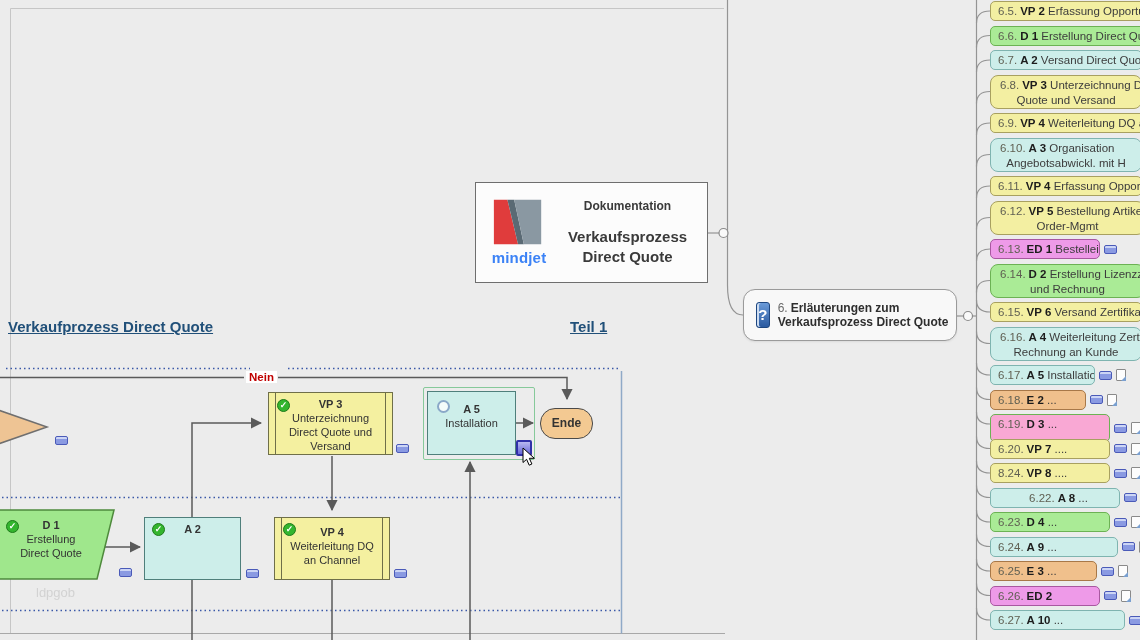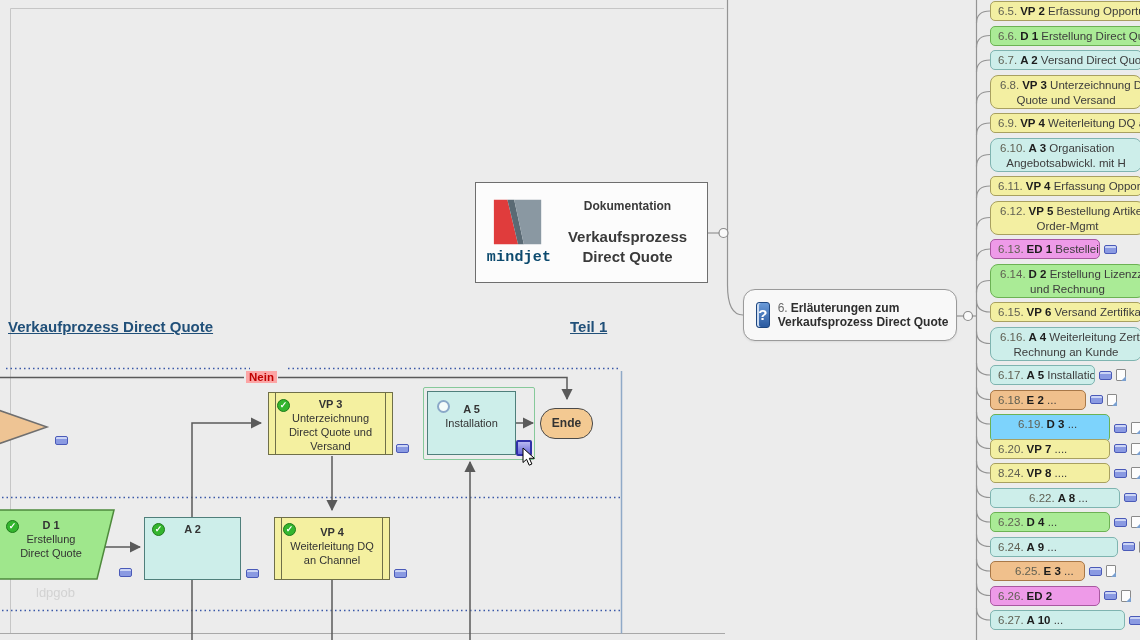--- a/index.html
+++ b/index.html
@@ -15,21 +15,21 @@
   .mmline { stroke:#949494; stroke-width:1.2; fill:none; }
   .bcurve { stroke:#949494; stroke-width:1.2; fill:none; }
   .mmcircle { fill:#fafafa; stroke:#8a8a8a; stroke-width:1.2; }
 
   
   .flow-header { position:absolute; font-size:15px; font-weight:bold; color:#215079; text-decoration:underline; white-space:nowrap; }
 
   
   #central { position:absolute; left:475px; top:182px; width:233px; height:101px; background:#fcfcfc; border:1.5px solid #6e6e6e; display:flex; align-items:center; }
   #central .logo { width:78px; text-align:center; padding-left:8px; }
-  #central .logo .word { color:#0c4a6e; font-weight:bold; font-size:15px; letter-spacing:0.2px;font-family:Liberation Mono, monospace; }
+  #central .logo .word { color:#3b82f6; font-weight:bold; font-size:15px; letter-spacing:0.2px; }
   #central .ctext { flex:1; text-align:center; color:#3a3a3a; padding-right:6px; }
   #central .ctext .h1 { font-weight:bold; font-size:12px; margin-bottom:14px; }
   #central .ctext .h2 { font-weight:bold; font-size:15px; line-height:20px; }
 
   
   #node6 { position:absolute; left:743px; top:289px; width:214px; height:52px; background:#f8f8f8; border:1.2px solid #9a9a9a; border-radius:12px; display:flex; align-items:center; box-shadow:0 1px 2px rgba(0,0,0,0.08); }
   #node6 .book { width:22px; height:26px; margin:0 8px 0 12px; border-radius:3px; background:linear-gradient(#6a9ad8,#2a5aa0); border:1px solid #1d4680; color:#fff; font-weight:bold; font-size:15px; text-align:center; line-height:24px; box-shadow:inset 2px 0 0 #cddcf0; }
   #node6 .ntext { font-size:12px; line-height:14px; color:#2e2e2e; padding-right:6px; }
   #node6 .ntext .nnum { color:#6a6a6a; font-weight:normal; margin-right:3px; }
   #node6 .ntext b { font-weight:bold; }
@@ -39,21 +39,21 @@
   .boxed { border:1.3px solid #5f5f49; }
   .yellow-node { background:#f4f0a0; border-color:#6f6f49; }
   .cyan-node { background:#cdeeea; border-color:#4f7f7b; }
   .dbl::before { content:''; position:absolute; top:0; bottom:0; left:6px; border-left:1.3px solid #6f6f49; }
   .dbl::after  { content:''; position:absolute; top:0; bottom:0; right:6px; border-right:1.3px solid #6f6f49; }
   .code { font-weight:bold; display:block; }
   .check { position:absolute; width:13px; height:13px; border-radius:50%; background:#33b52e; border:1px solid #1d7a1a; color:#fff; font-size:9px; line-height:11px; text-align:center; font-weight:bold; }
   .emptycirc { position:absolute; width:13px; height:13px; border-radius:50%; background:#f4fbfa; border:2px solid #8aa8c8; }
   #ende { position:absolute; left:540px; top:408px; width:53px; height:31px; border-radius:15px; background:#f3c992; border:1.5px solid #4a4a4a; font-size:12px; font-weight:bold; color:#333; text-align:center; line-height:28px; }
   #a5-selection { position:absolute; left:423px; top:387px; width:112px; height:73px; border:1.2px solid #86c99a; border-radius:2px; }
-  #nein-label { position:absolute; left:246px; top:371px; font-size:11.5px; font-weight:bold; color:#c00000; background:#fca5a5; padding:0 3px; }
+  #nein-label { position:absolute; left:246px; top:371px; font-size:11.5px; font-weight:bold; color:#c00000; background:#ffffff; padding:0 3px; }
   #watermark { position:absolute; left:36px; top:585px; font-size:13px; color:#d2d2d2; }
 
   
   .note-ic { width:13px; height:9px; border-radius:2px; border:1px solid #4a5ab8; background:linear-gradient(#ccd5f5 0 35%, #8a9ae2 35% 100%); flex:0 0 auto; }
   .abs { position:absolute; }
   .doc-ic { width:10px; height:12px; background:#fdfdfd; border:1px solid #8a8a8a; border-radius:1px; position:relative; flex:0 0 auto; }
   .doc-ic::after { content:''; position:absolute; right:-1px; bottom:-1px; width:0; height:0; border-style:solid; border-width:0 0 5px 5px; border-color:transparent transparent #7aa0d0 transparent; }
   #selected-ic { position:absolute; left:516px; top:440px; width:16px; height:16px; background:linear-gradient(#b8b8f0,#6868d8); border:2px solid #3030a8; border-radius:2px; }
 
   
@@ -283,21 +283,21 @@
         <div class="doc-ic"></div>
       </div>
       <div class="branch-row" style="top: 389.5px;">
         <div class="bbox" style="width: 96px; height: 20px; background: rgb(240, 192, 140); border-color: rgb(168, 120, 72); line-height: 18px;">
           <div class="l1"><span class="bnum">6.18.</span><span class="bcode">E 2 </span><span>...</span></div>
         </div>
         <div class="note-ic"></div>
         <div class="doc-ic"></div>
       </div>
       <div class="branch-row" style="top: 414px;">
-        <div class="bbox" style="width: 120px; height: 28px; background: #7dd3fc; border-color: rgb(108, 178, 84); line-height: 18px; padding-left: 20px;">
+        <div class="bbox" style="width: 120px; height: 28px; background: #f9a8d4; border-color: rgb(108, 178, 84); line-height: 18px;">
           <div class="l1"><span class="bnum">6.19.</span><span class="bcode">D 3 </span><span>...</span></div>
         </div>
         <div class="note-ic"></div>
         <div class="doc-ic"></div>
       </div>
       <div class="branch-row" style="top: 438.5px;">
         <div class="bbox" style="width: 120px; height: 20px; background: rgb(243, 239, 162); border-color: rgb(168, 160, 96); line-height: 18px;">
           <div class="l1"><span class="bnum">6.20.</span><span class="bcode">VP 7 </span><span>....</span></div>
         </div>
         <div class="note-ic"></div>
@@ -324,21 +324,21 @@
         <div class="doc-ic"></div>
       </div>
       <div class="branch-row" style="top: 536.5px;">
         <div class="bbox" style="width: 128px; height: 20px; background: rgb(205, 238, 234); border-color: rgb(127, 180, 176); line-height: 18px;">
           <div class="l1"><span class="bnum">6.24.</span><span class="bcode">A 9 </span><span>...</span></div>
         </div>
         <div class="note-ic"></div>
         <div class="doc-ic"></div>
       </div>
       <div class="branch-row" style="top: 561px;">
-        <div class="bbox" style="width: 95px; height: 20px; background: rgb(240, 192, 140); border-color: rgb(168, 120, 72); line-height: 18px; padding-left: 17px;">
+        <div class="bbox" style="width: 107px; height: 20px; background: rgb(240, 192, 140); border-color: rgb(168, 120, 72); line-height: 18px;">
           <div class="l1"><span class="bnum">6.25.</span><span class="bcode">E 3 </span><span>...</span></div>
         </div>
         <div class="note-ic"></div>
         <div class="doc-ic"></div>
       </div>
       <div class="branch-row" style="top: 585.5px;">
         <div class="bbox" style="width: 110px; height: 20px; background: rgb(238, 154, 232); border-color: rgb(168, 88, 160); line-height: 18px;">
           <div class="l1"><span class="bnum">6.26.</span><span class="bcode">ED 2 </span><span></span></div>
         </div>
         <div class="note-ic"></div>

